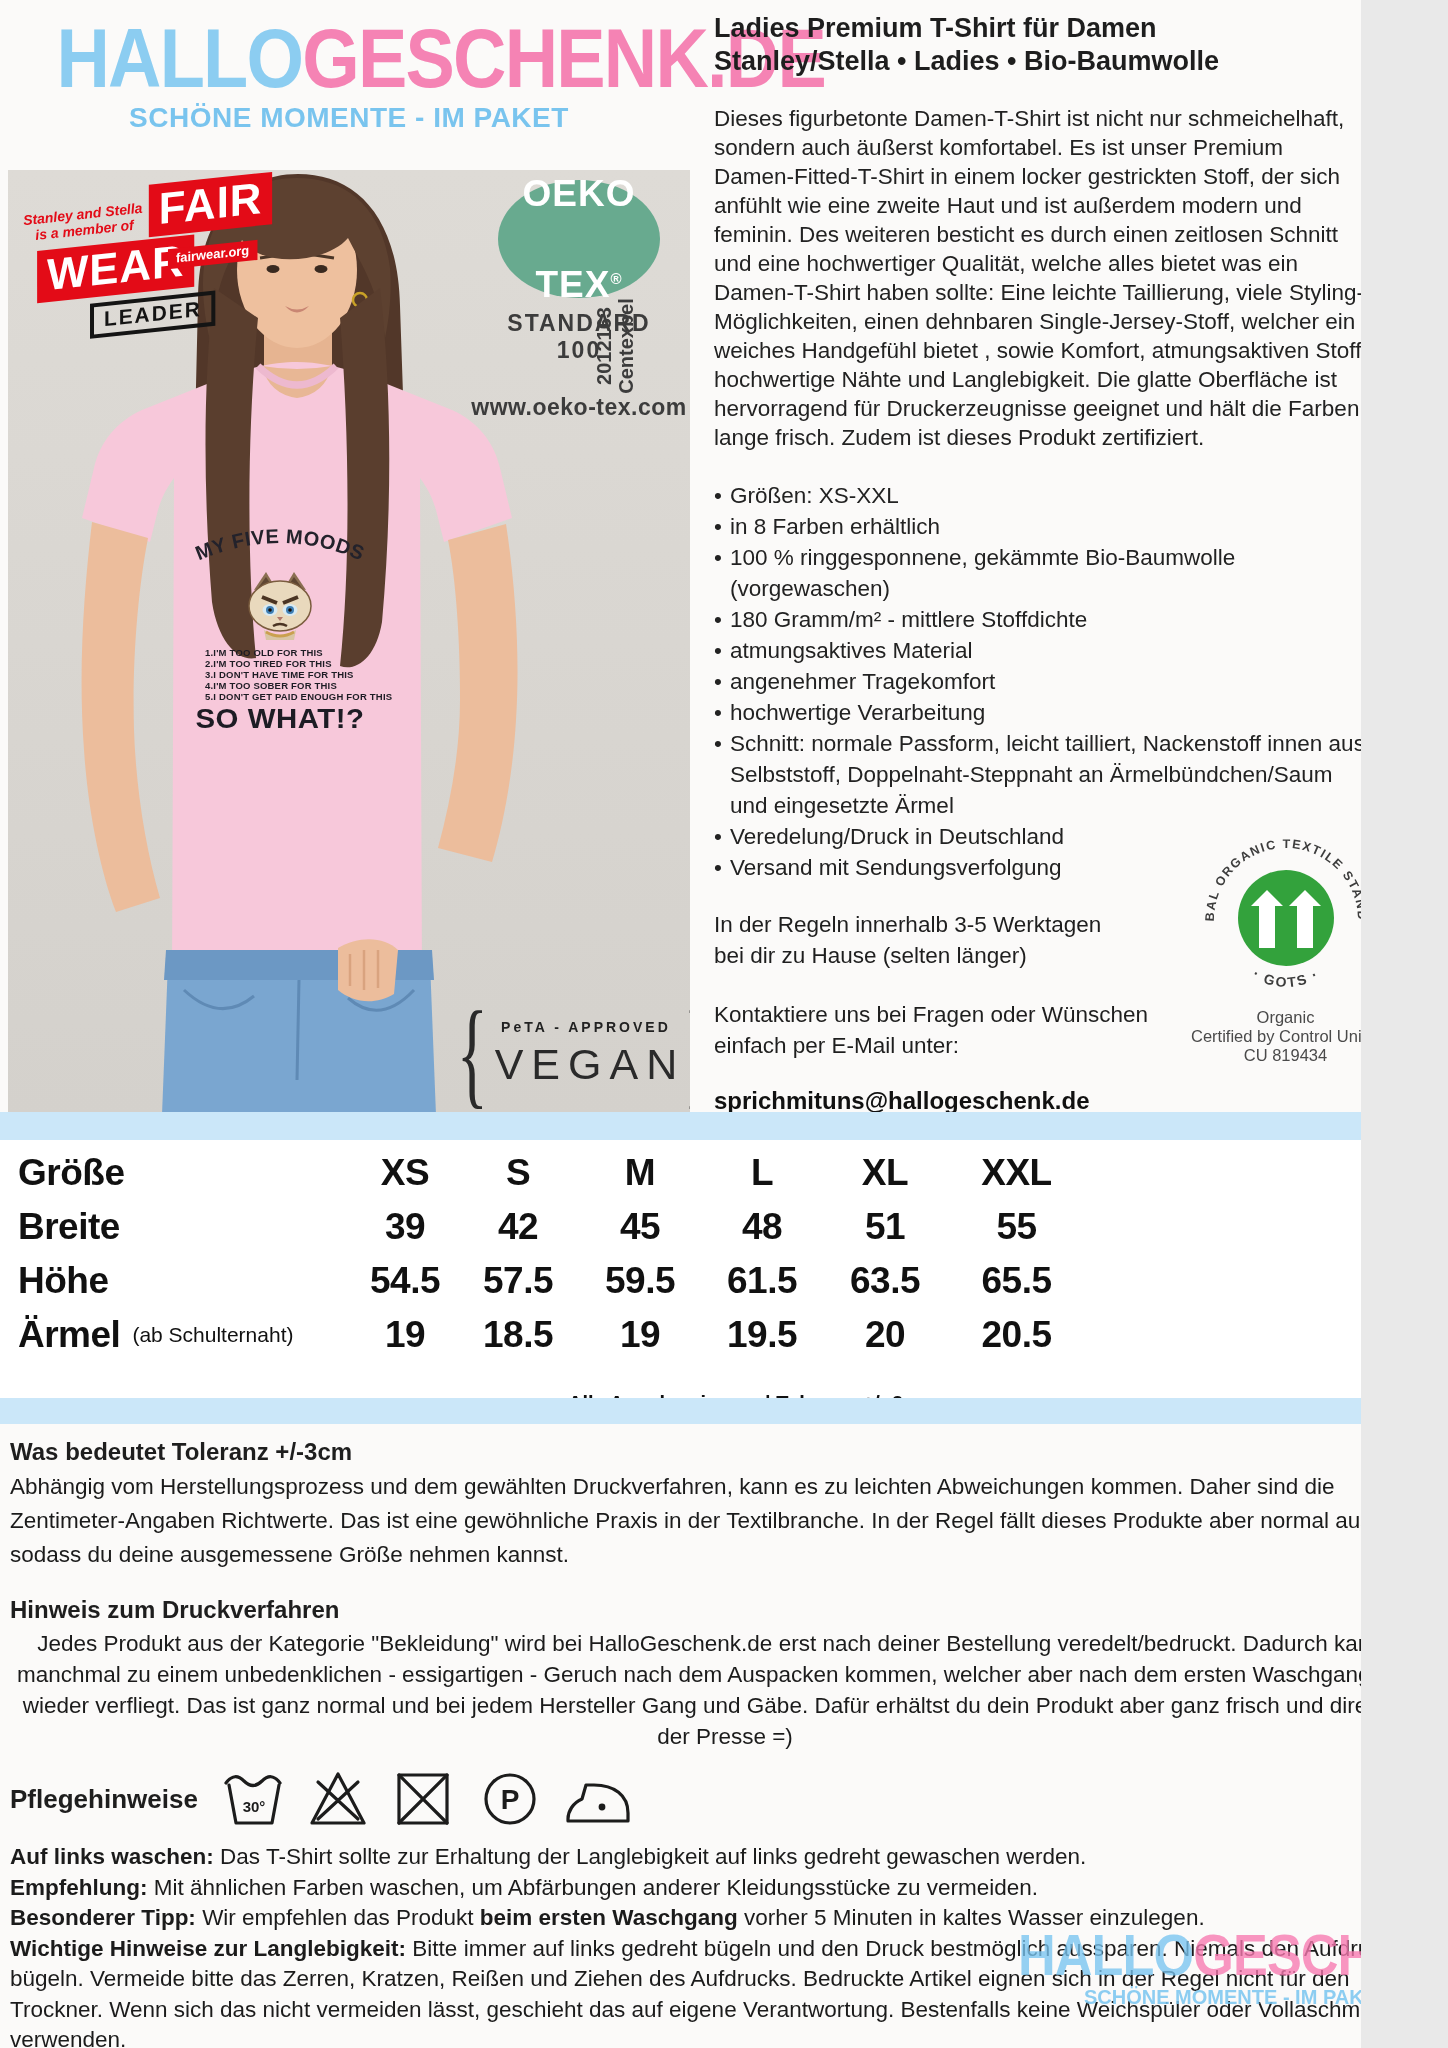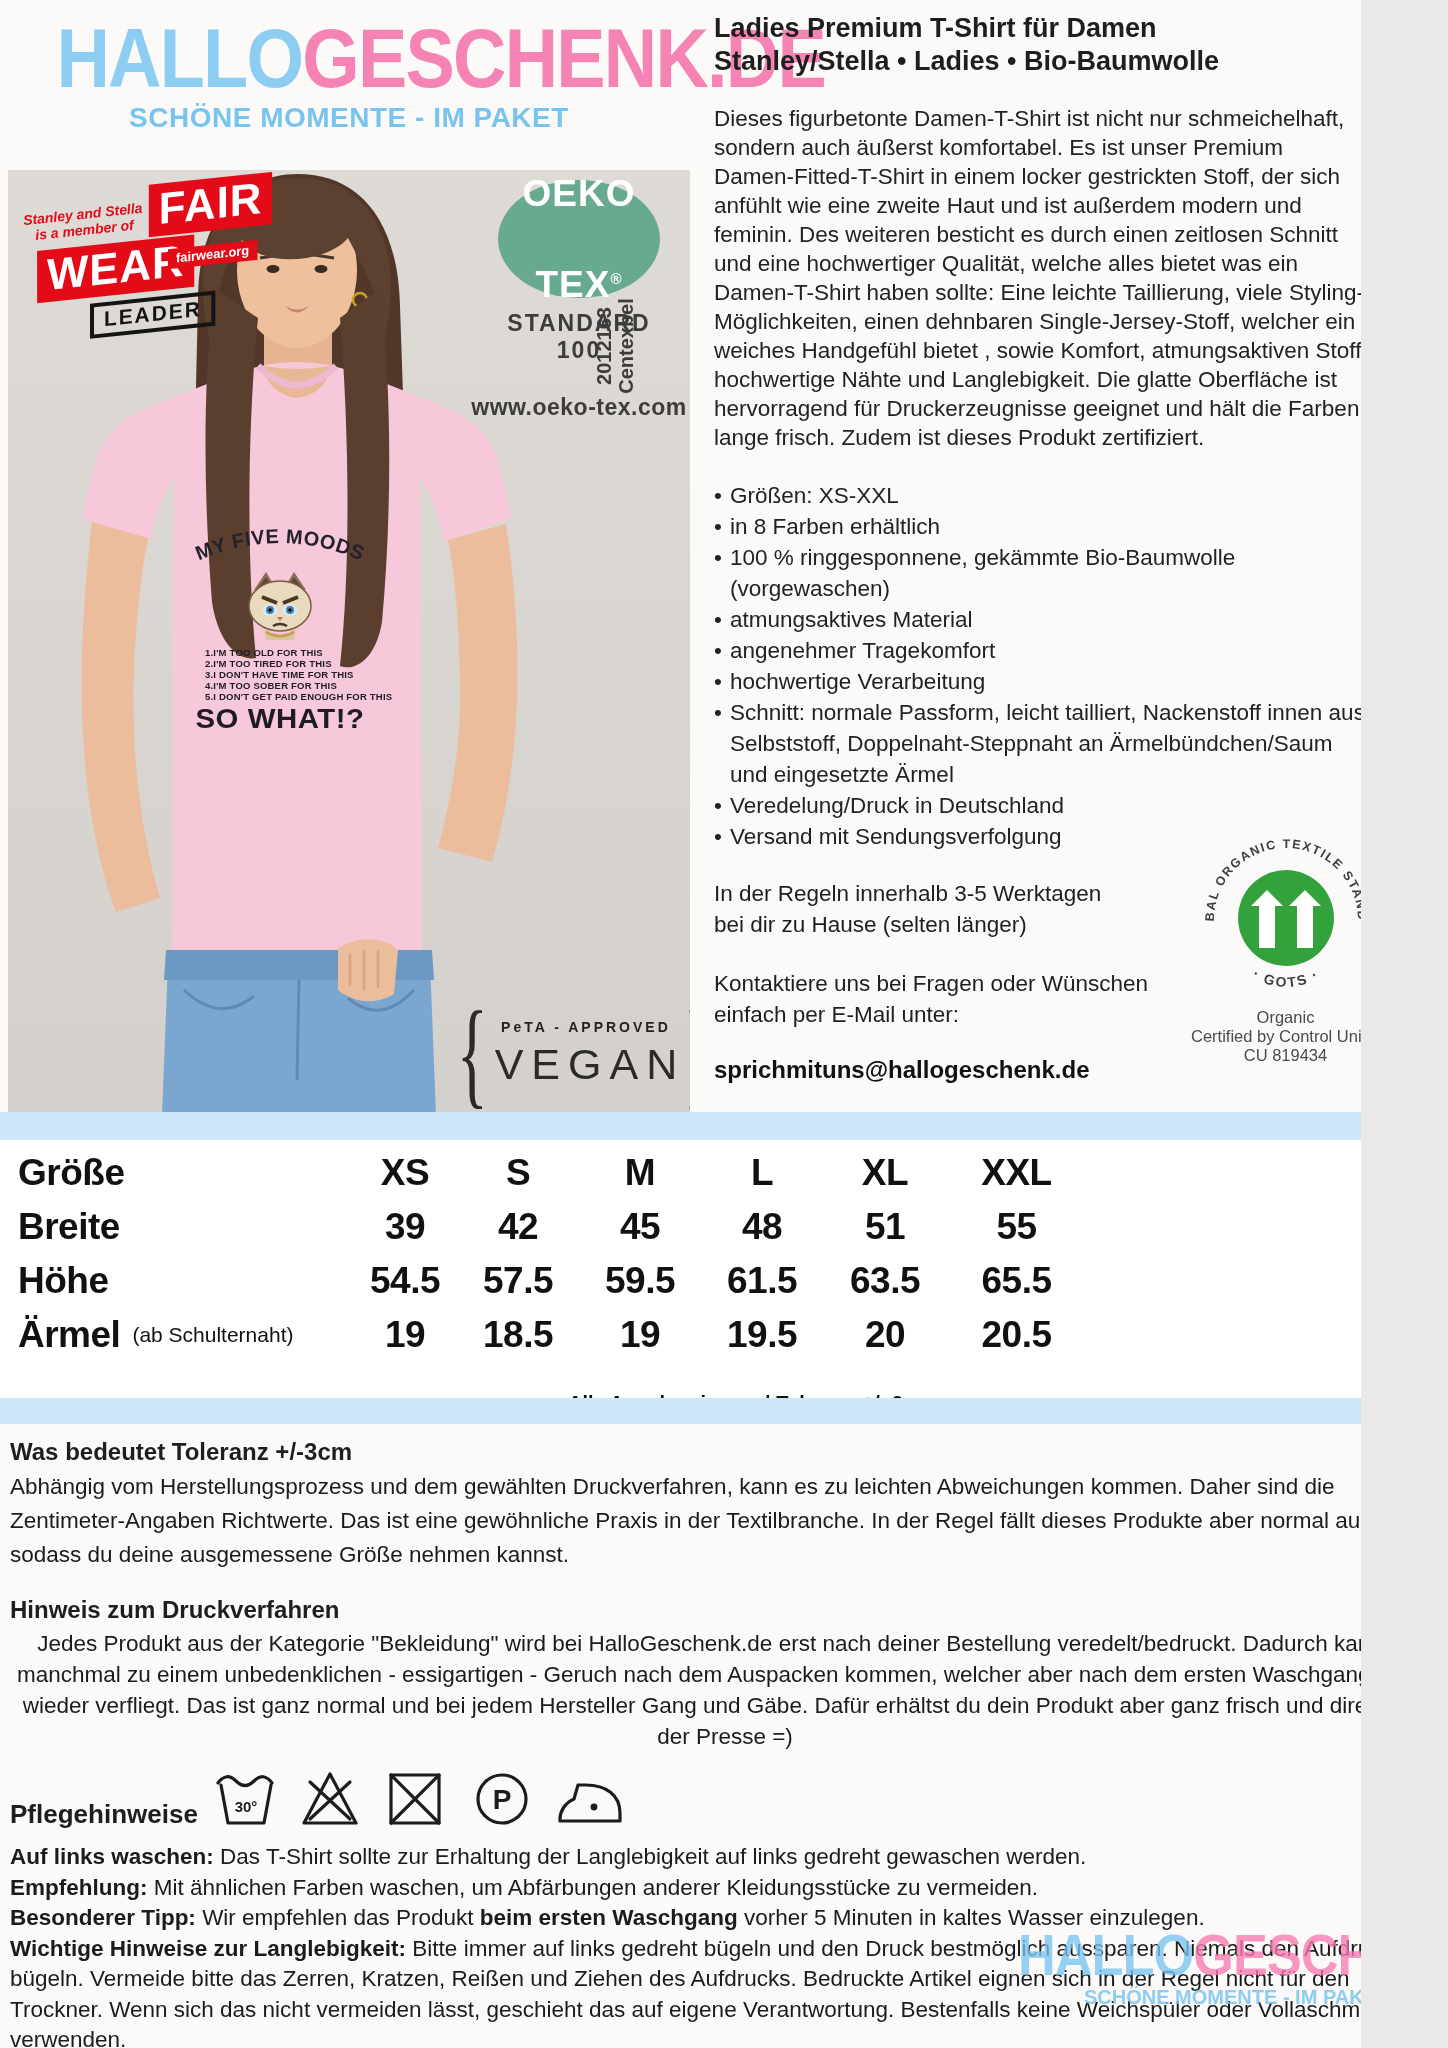--- a/index.html
+++ b/index.html
@@ -88,21 +88,21 @@
   .st-sub{font-size:21px;font-weight:normal;margin-left:12px;letter-spacing:0;}
   .st-note{position:absolute;left:420px;top:1392px;width:660px;text-align:center;
            font-size:20px;font-weight:bold;color:#111;}
 
   
   .details{position:absolute;left:10px;top:1438px;width:1430px;}
   .d-h{font-size:24px;font-weight:bold;line-height:28px;margin:0;}
   .d-p{font-size:22.5px;line-height:34px;color:#1b1b1b;margin:4px 0 0;}
   .d-h2{margin-top:24px;}
   .d-p2{line-height:31px;text-align:center;}
-  .care-row{display:flex;align-items:flex-end;gap:18px;margin-top:16px;}
+  .care-row{display:flex;align-items:center;gap:26px;margin-top:16px;}
   .care-h{font-size:26px;font-weight:bold;margin:0;}
   .care-p{font-size:22.5px;line-height:30.5px;margin:0;color:#1b1b1b;}
   .care-block{margin-top:12px;}
   .care-p b{font-weight:bold;}
 
   
   .watermark{position:absolute;left:1018px;top:1926px;width:520px;pointer-events:none;}
   .wm-logo{font-size:58px;font-weight:bold;letter-spacing:-1px;line-height:1;white-space:nowrap;
            display:inline-block;transform:scaleX(.9);transform-origin:left;}
   .wm-blue{color:rgba(120,196,240,.78)}.wm-pink{color:rgba(247,120,176,.78)}
@@ -236,20 +236,21 @@
   </div>
 
   <section class="product-info">
     <h1 class="p-title">Ladies Premium T-Shirt für Damen</h1>
     <h2 class="p-title">Stanley/Stella • Ladies • Bio-Baumwolle</h2>
     <p class="p-desc">Dieses figurbetonte Damen-T-Shirt ist nicht nur schmeichelhaft, sondern auch äußerst komfortabel. Es ist unser Premium Damen-Fitted-T-Shirt in einem locker gestrickten Stoff, der sich anfühlt wie eine zweite Haut und ist außerdem modern und feminin. Des weiteren besticht es durch einen zeitlosen Schnitt und eine hochwertiger Qualität, welche alles bietet was ein Damen-T-Shirt haben sollte: Eine leichte Taillierung, viele Styling-Möglichkeiten, einen dehnbaren Single-Jersey-Stoff, welcher ein weiches Handgefühl bietet , sowie Komfort, atmungsaktiven Stoff, hochwertige Nähte und Langlebigkeit. Die glatte Oberfläche ist hervorragend für Druckerzeugnisse geeignet und hält die Farben lange frisch. Zudem ist dieses Produkt zertifiziert.</p>
     <ul class="p-bullets">
       <li>Größen: XS-XXL</li>
       <li>in 8 Farben erhältlich</li>
       <li>100 % ringgesponnene, gekämmte Bio-Baumwolle (vorgewaschen)</li>
+      <li>180 Gramm/m² - mittlere Stoffdichte</li>
       <li>atmungsaktives Material</li>
       <li>angenehmer Tragekomfort</li>
       <li>hochwertige Verarbeitung</li>
       <li>Schnitt: normale Passform, leicht tailliert, Nackenstoff innen aus Selbststoff, Doppelnaht-Steppnaht an Ärmelbündchen/Saum und eingesetzte Ärmel</li>
       <li>Veredelung/Druck in Deutschland</li>
       <li>Versand mit Sendungsverfolgung</li>
     </ul>
     <p class="p-delivery">
       <span>In der Regeln innerhalb 3-5 Werktagen</span><br>
       <span>bei dir zu Hause (selten länger)</span>

